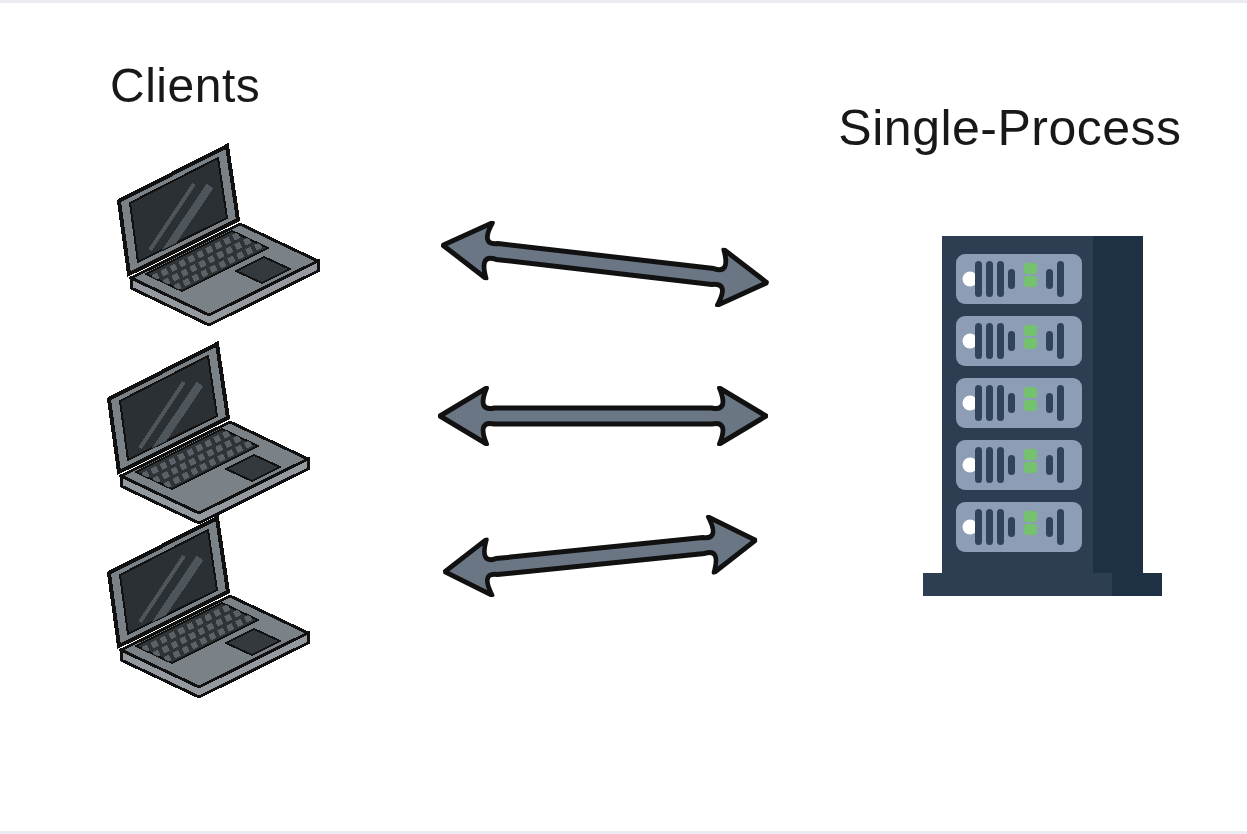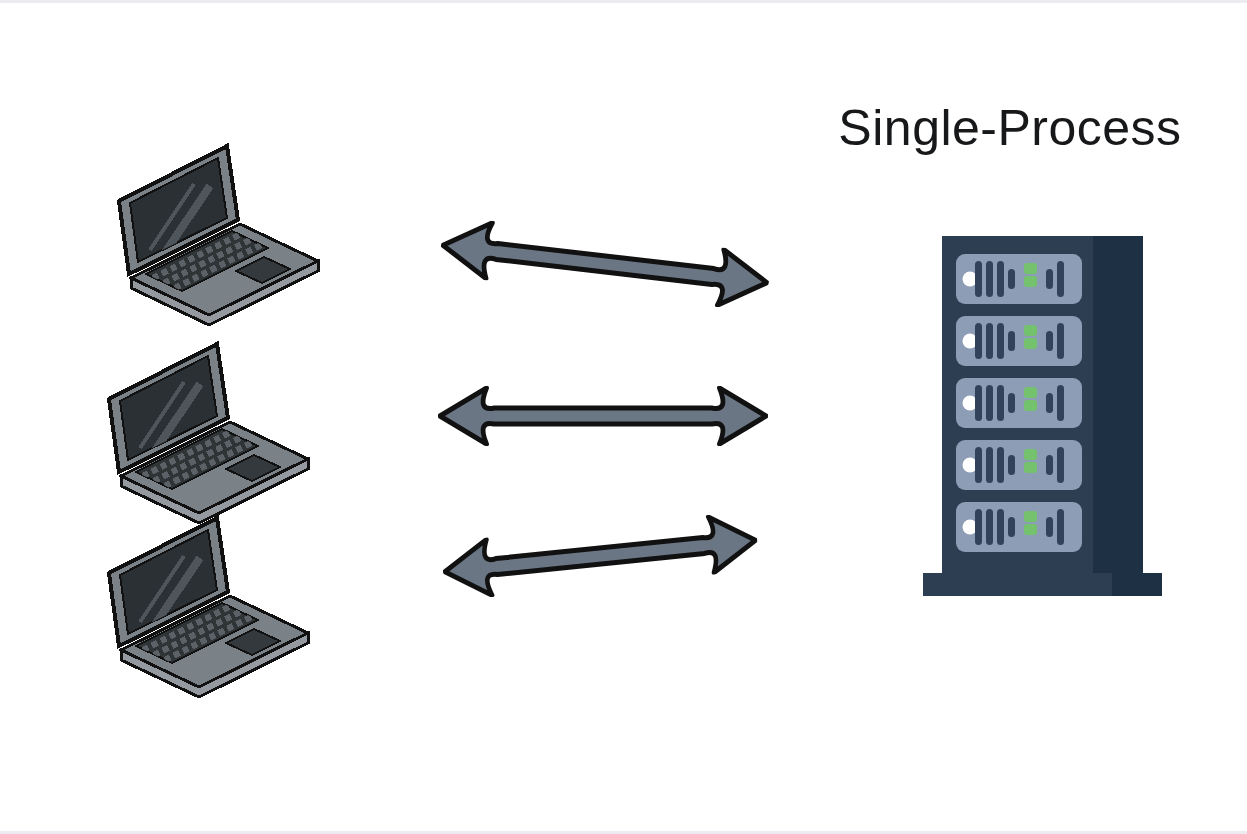--- a/index.html
+++ b/index.html
@@ -136,20 +136,21 @@
     <symbol id="sym-dblarrow" viewBox="0 0 340 60" preserveAspectRatio="none">
       <path d="M 2,30 L 50,2 Q 40,26 58,22 L 282,22 Q 300,26 290,2 L 338,30 L 290,58 Q 300,34 282,38 L 58,38 Q 40,34 50,58 Z" fill="#6b7685" stroke="#111111" stroke-width="5" stroke-linejoin="round"></path>
     </symbol>
   </defs>
 </svg>
 
 <div id="canvas">
   <div class="frame-line top"></div>
   <div class="frame-line bottom"></div>
 
+  <div class="clients-label">Clients</div>
 
   <div class="laptop-wrap" id="laptop-1">
     <svg>
         <use href="#sym-laptop"></use>
       </svg>
   </div>
   <div class="laptop-wrap" id="laptop-2">
     <svg>
         <use href="#sym-laptop"></use>
       </svg>

